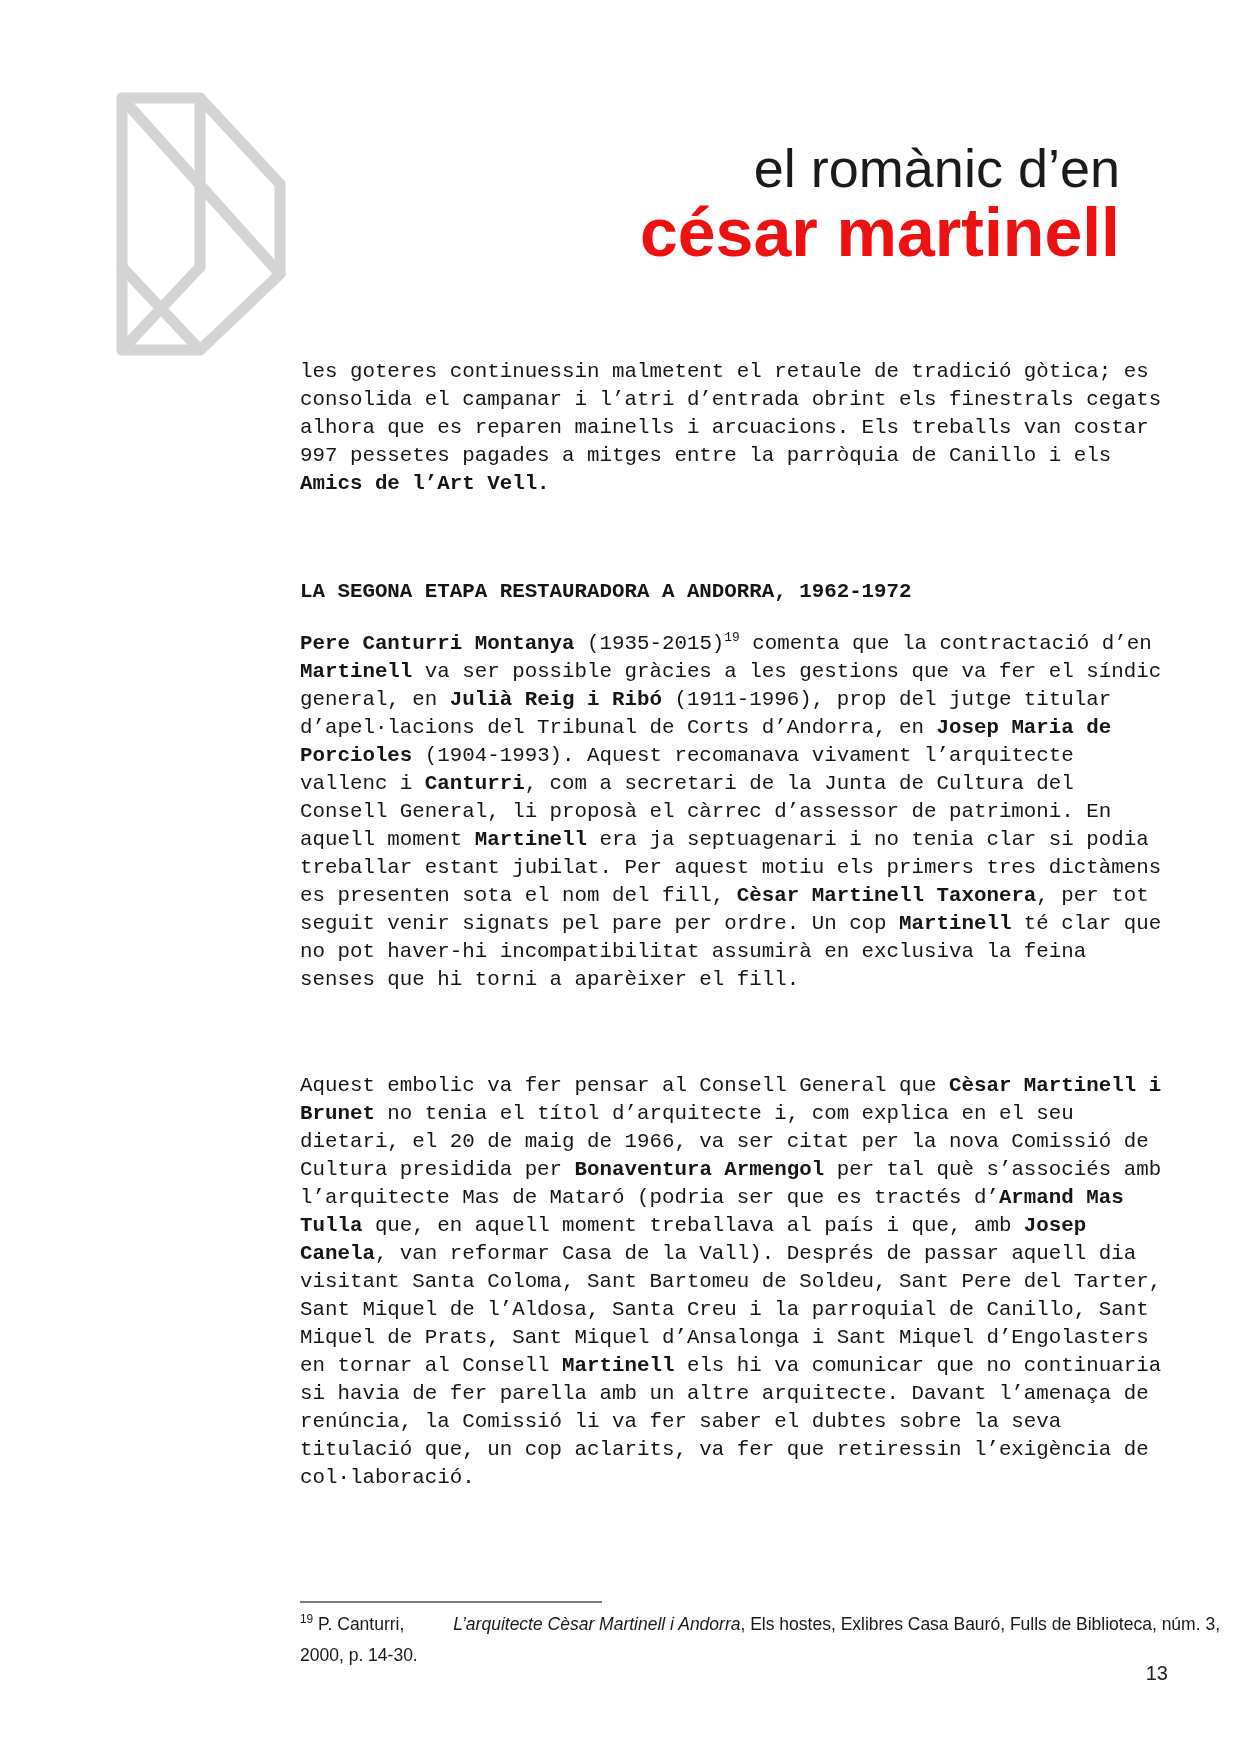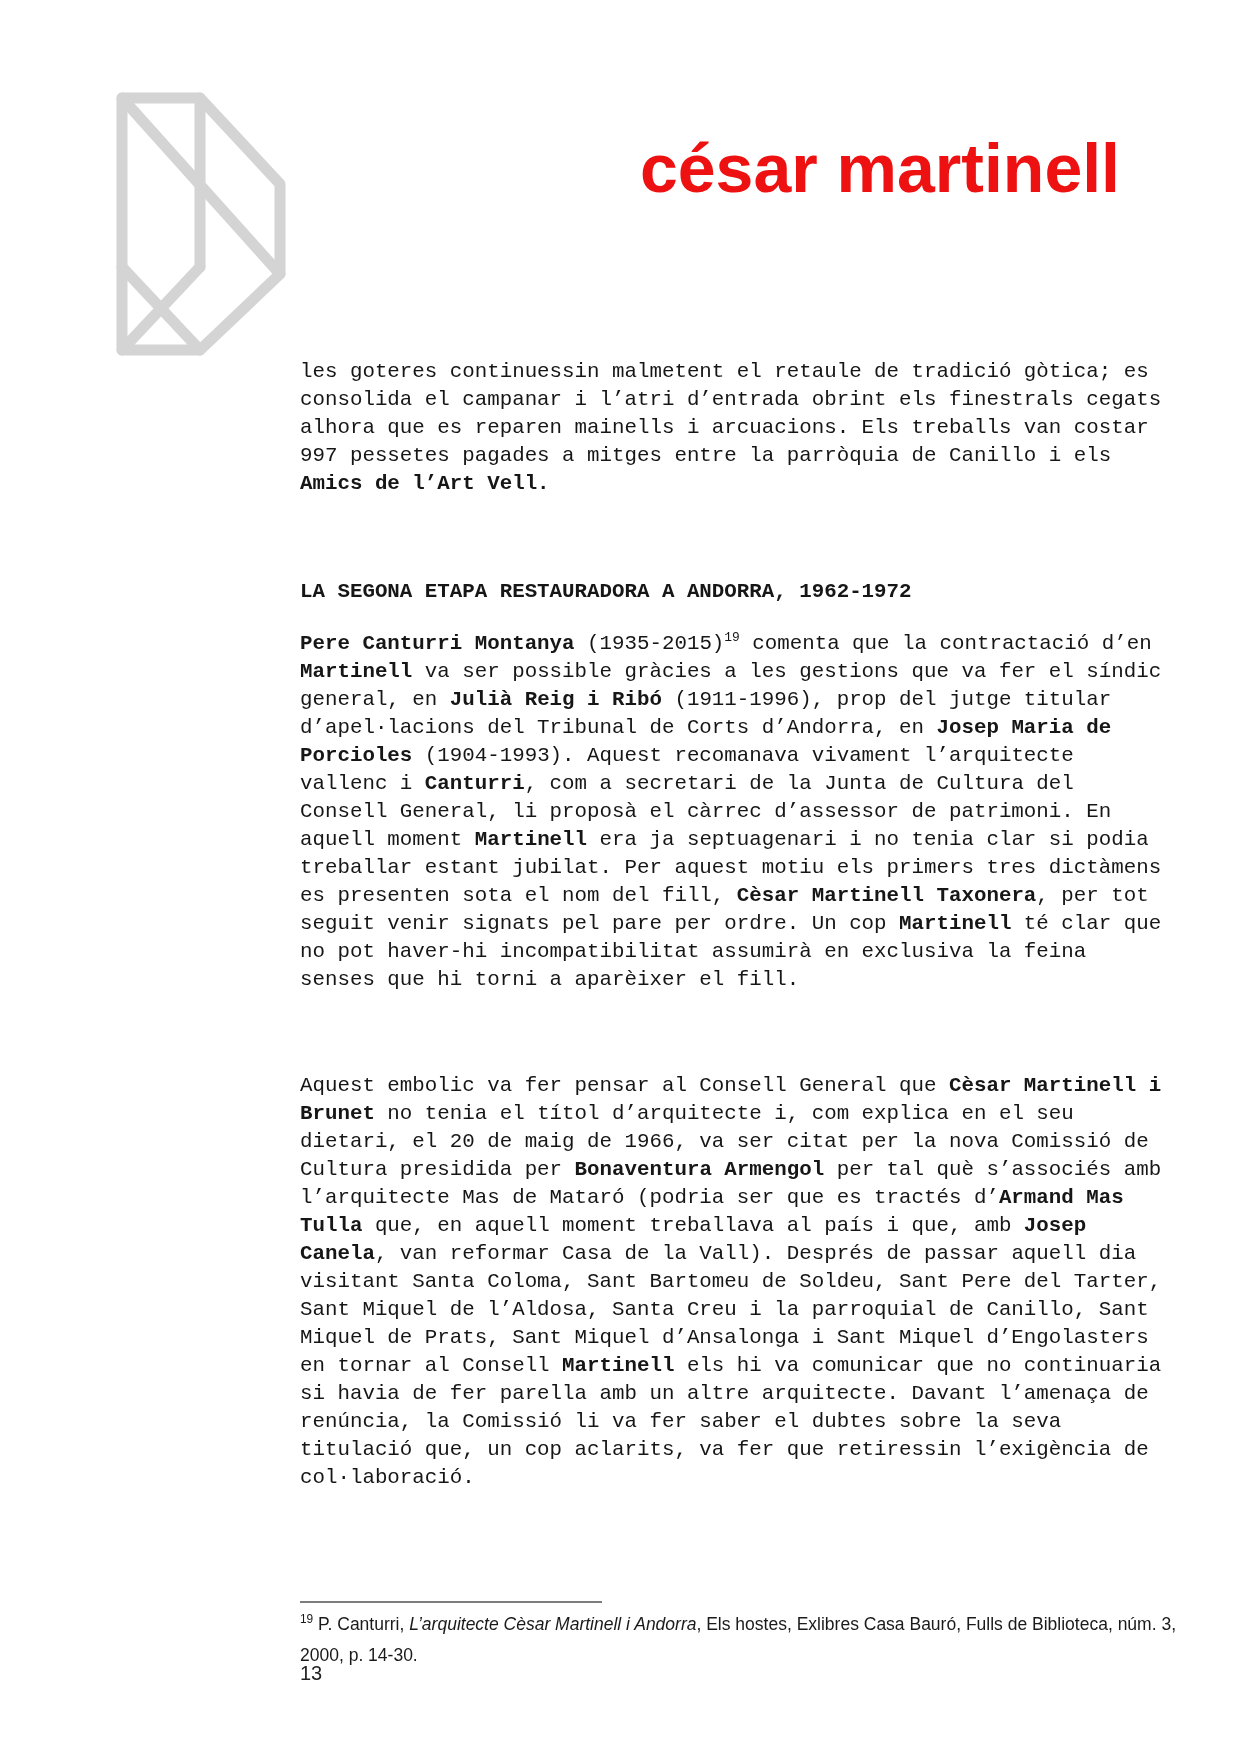--- a/index.html
+++ b/index.html
@@ -14,55 +14,56 @@
     font-family:"Liberation Sans",sans-serif;
   }
   .title-l1{font-size:54px;line-height:64px;font-weight:400;color:#1b1b1b;letter-spacing:0px;}
   .title-l2{font-size:68px;line-height:64px;font-weight:700;color:#ee1111;}
   .block{
     position:absolute;left:300px;width:870px;
     font-size:20.8px;line-height:28px;white-space:pre;
   }
   .block .tline{height:28px;}
   .bold{font-weight:700;margin-top:24px;}
-  .italic{font-style:italic;}
+  .italic{font-style:italic;margin-left:44px;}
   sup{font-size:0.62em;vertical-align:super;line-height:0;}
   .heading{font-weight:700;}
   .block-paragraph-1{top:358px;}
   .block-section-heading{top:578px;}
   .block-paragraph-2{top:630px;}
   .block-paragraph-3{top:1072px;}
   .footnote-sep{position:absolute;left:300px;top:1601px;width:302px;height:0;border-top:2px solid #7d7d7d;}
   .footnote{
     position:absolute;left:300px;top:1609px;width:870px;
     font-family:"Liberation Sans",sans-serif;font-size:17.5px;line-height:31px;
     color:#1a1a1a;white-space:pre;
   }
   .footnote sup{font-size:0.68em;}
   .pagenum{
-    position:absolute;left:300px;top:1662px;width:868px;
+    position:absolute;left:300px;top:1662px;width:868px;text-align:right;
     font-family:"Liberation Sans",sans-serif;font-size:20px;color:#222222;
   }
 </style>
 </head>
 <body>
 
 <div class="page">
 
   <svg class="logo" width="180" height="280" viewBox="0 0 180 280" aria-hidden="true">
     <g fill="none" stroke-width="11" stroke-linecap="round" stroke-linejoin="round" stroke="#d4d4d4">
       <path d="M10,264 L10,12 L88,12 L168,98 L168,188 L88,264 Z"></path>
       <path d="M88,12 L88,181"></path>
       <path d="M10,12 L168,188"></path>
       <path d="M10,181 L88,264"></path>
       <path d="M10,264 L88,181"></path>
     </g>
   </svg>
 
   <div class="masthead">
+    <div class="title-l1" style="color: rgb(27, 27, 27);">el romànic d’en</div>
     <div class="title-l2" style="color: rgb(238, 17, 17);">césar martinell</div>
   </div>
 
   <div>
       <div class="block paragraph block-paragraph-1"><div class="tline"><span>les goteres continuessin malmetent el retaule de tradició gòtica; es</span></div><div class="tline"><span>consolida el campanar i l’atri d’entrada obrint els finestrals cegats</span></div><div class="tline"><span>alhora que es reparen mainells i arcuacions. Els treballs van costar</span></div><div class="tline"><span>997 pessetes pagades a mitges entre la parròquia de Canillo i els</span></div><div class="tline"><span class="bold">Amics de l’Art Vell.</span></div></div>
       <div class="block heading block-section-heading">LA SEGONA ETAPA RESTAURADORA A ANDORRA, 1962-1972</div>
       <div class="block paragraph block-paragraph-2"><div class="tline"><span class="bold">Pere Canturri Montanya</span><span> (1935-2015)</span><sup>19</sup><span> comenta que la contractació d’en</span></div><div class="tline"><span class="bold">Martinell</span><span> va ser possible gràcies a les gestions que va fer el síndic</span></div><div class="tline"><span>general, en </span><span class="bold">Julià Reig i Ribó</span><span> (1911-1996), prop del jutge titular</span></div><div class="tline"><span>d’apel·lacions del Tribunal de Corts d’Andorra, en </span><span class="bold">Josep Maria de</span></div><div class="tline"><span class="bold">Porcioles</span><span> (1904-1993). Aquest recomanava vivament l’arquitecte</span></div><div class="tline"><span>vallenc i </span><span class="bold">Canturri</span><span>, com a secretari de la Junta de Cultura del</span></div><div class="tline"><span>Consell General, li proposà el càrrec d’assessor de patrimoni. En</span></div><div class="tline"><span>aquell moment </span><span class="bold">Martinell</span><span> era ja septuagenari i no tenia clar si podia</span></div><div class="tline"><span>treballar estant jubilat. Per aquest motiu els primers tres dictàmens</span></div><div class="tline"><span>es presenten sota el nom del fill, </span><span class="bold">Cèsar Martinell Taxonera</span><span>, per tot</span></div><div class="tline"><span>seguit venir signats pel pare per ordre. Un cop </span><span class="bold">Martinell</span><span> té clar que</span></div><div class="tline"><span>no pot haver-hi incompatibilitat assumirà en exclusiva la feina</span></div><div class="tline"><span>senses que hi torni a aparèixer el fill.</span></div></div>
       <div class="block paragraph block-paragraph-3"><div class="tline"><span>Aquest embolic va fer pensar al Consell General que </span><span class="bold">Cèsar Martinell i</span></div><div class="tline"><span class="bold">Brunet</span><span> no tenia el títol d’arquitecte i, com explica en el seu</span></div><div class="tline"><span>dietari, el 20 de maig de 1966, va ser citat per la nova Comissió de</span></div><div class="tline"><span>Cultura presidida per </span><span class="bold">Bonaventura Armengol</span><span> per tal què s’associés amb</span></div><div class="tline"><span>l’arquitecte Mas de Mataró (podria ser que es tractés d’</span><span class="bold">Armand Mas</span></div><div class="tline"><span class="bold">Tulla</span><span> que, en aquell moment treballava al país i que, amb </span><span class="bold">Josep</span></div><div class="tline"><span class="bold">Canela</span><span>, van reformar Casa de la Vall). Després de passar aquell dia</span></div><div class="tline"><span>visitant Santa Coloma, Sant Bartomeu de Soldeu, Sant Pere del Tarter,</span></div><div class="tline"><span>Sant Miquel de l’Aldosa, Santa Creu i la parroquial de Canillo, Sant</span></div><div class="tline"><span>Miquel de Prats, Sant Miquel d’Ansalonga i Sant Miquel d’Engolasters</span></div><div class="tline"><span>en tornar al Consell </span><span class="bold">Martinell</span><span> els hi va comunicar que no continuaria</span></div><div class="tline"><span>si havia de fer parella amb un altre arquitecte. Davant l’amenaça de</span></div><div class="tline"><span>renúncia, la Comissió li va fer saber el dubtes sobre la seva</span></div><div class="tline"><span>titulació que, un cop aclarits, va fer que retiressin l’exigència de</span></div><div class="tline"><span>col·laboració.</span></div></div>
     </div>
 

